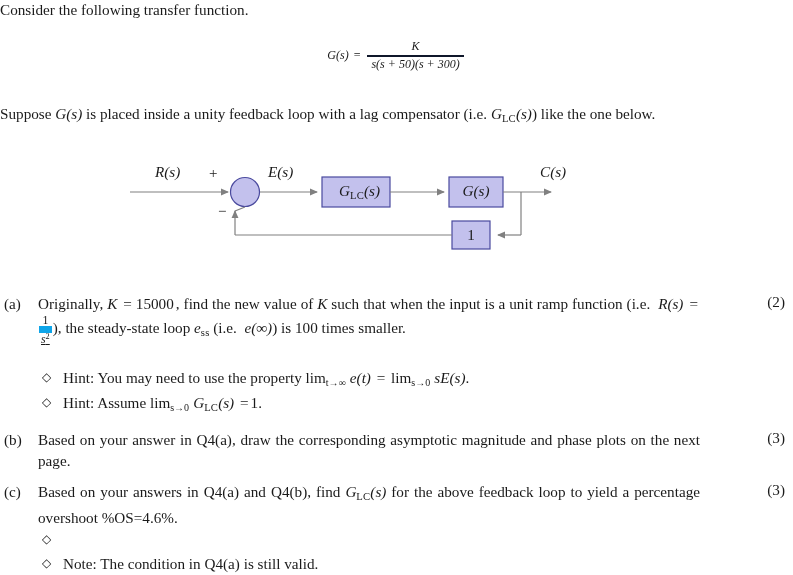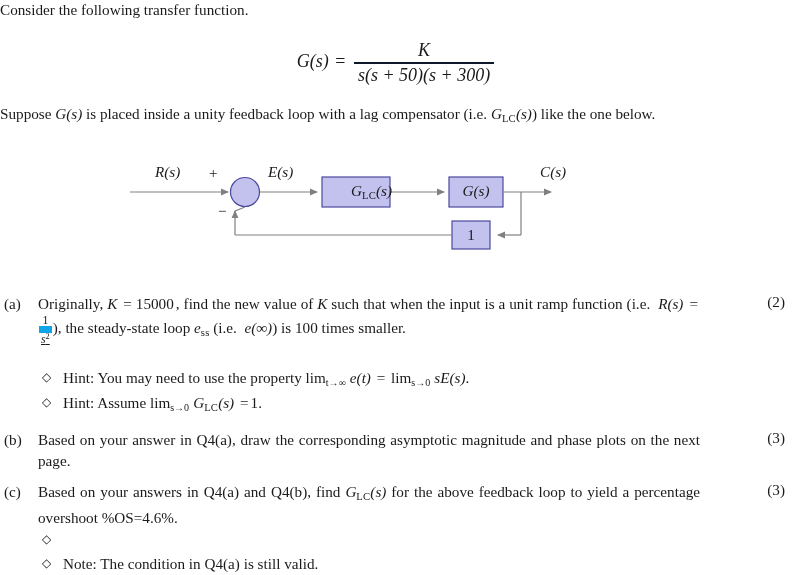--- a/index.html
+++ b/index.html
@@ -30,21 +30,21 @@
     font-size: 15.2px;
     line-height: 20px;
   }
 
   .eq-display {
     position: absolute;
     left: 0px;
     top: 40px;
     width: 793px;
     text-align: center;
-    font-size: 18px;
+    font-size: 12px;
   }
 
   .para {
     position: absolute;
     left: 0px;
     width: 772px;
     font-size: 15.2px;
     line-height: 21px;
     text-align: justify;
   }
@@ -225,21 +225,21 @@
     </svg>
 
     <div class="dlabel mi" style="left:155px; top:8px;">R(s)</div>
 
     <div class="dsign" style="left:209px; top:10px;">+</div>
 
     <div class="dsign" style="left:218px; top:48px;">−</div>
 
     <div class="dlabel mi" style="left:268px; top:8px;">E(s)</div>
 
-    <div class="blocktext" style="left:322px; top:27px; width:75px;padding-left:12px;">
+    <div class="blocktext" style="left:322px; top:27px; width:75px;">
       <span class="mi">G</span><span class="sub">LC</span><span class="mi">(s)</span>
     </div>
 
     <div class="blocktext mi" style="left:449px; top:27px; width:54px;">G(s)</div>
 
     <div class="blocktext mn" style="left:452px; top:71px; width:38px;">1</div>
 
     <div class="dlabel mi" style="left:520px; top:8px;margin-left:20px;">C(s)</div>
   </div>
 

